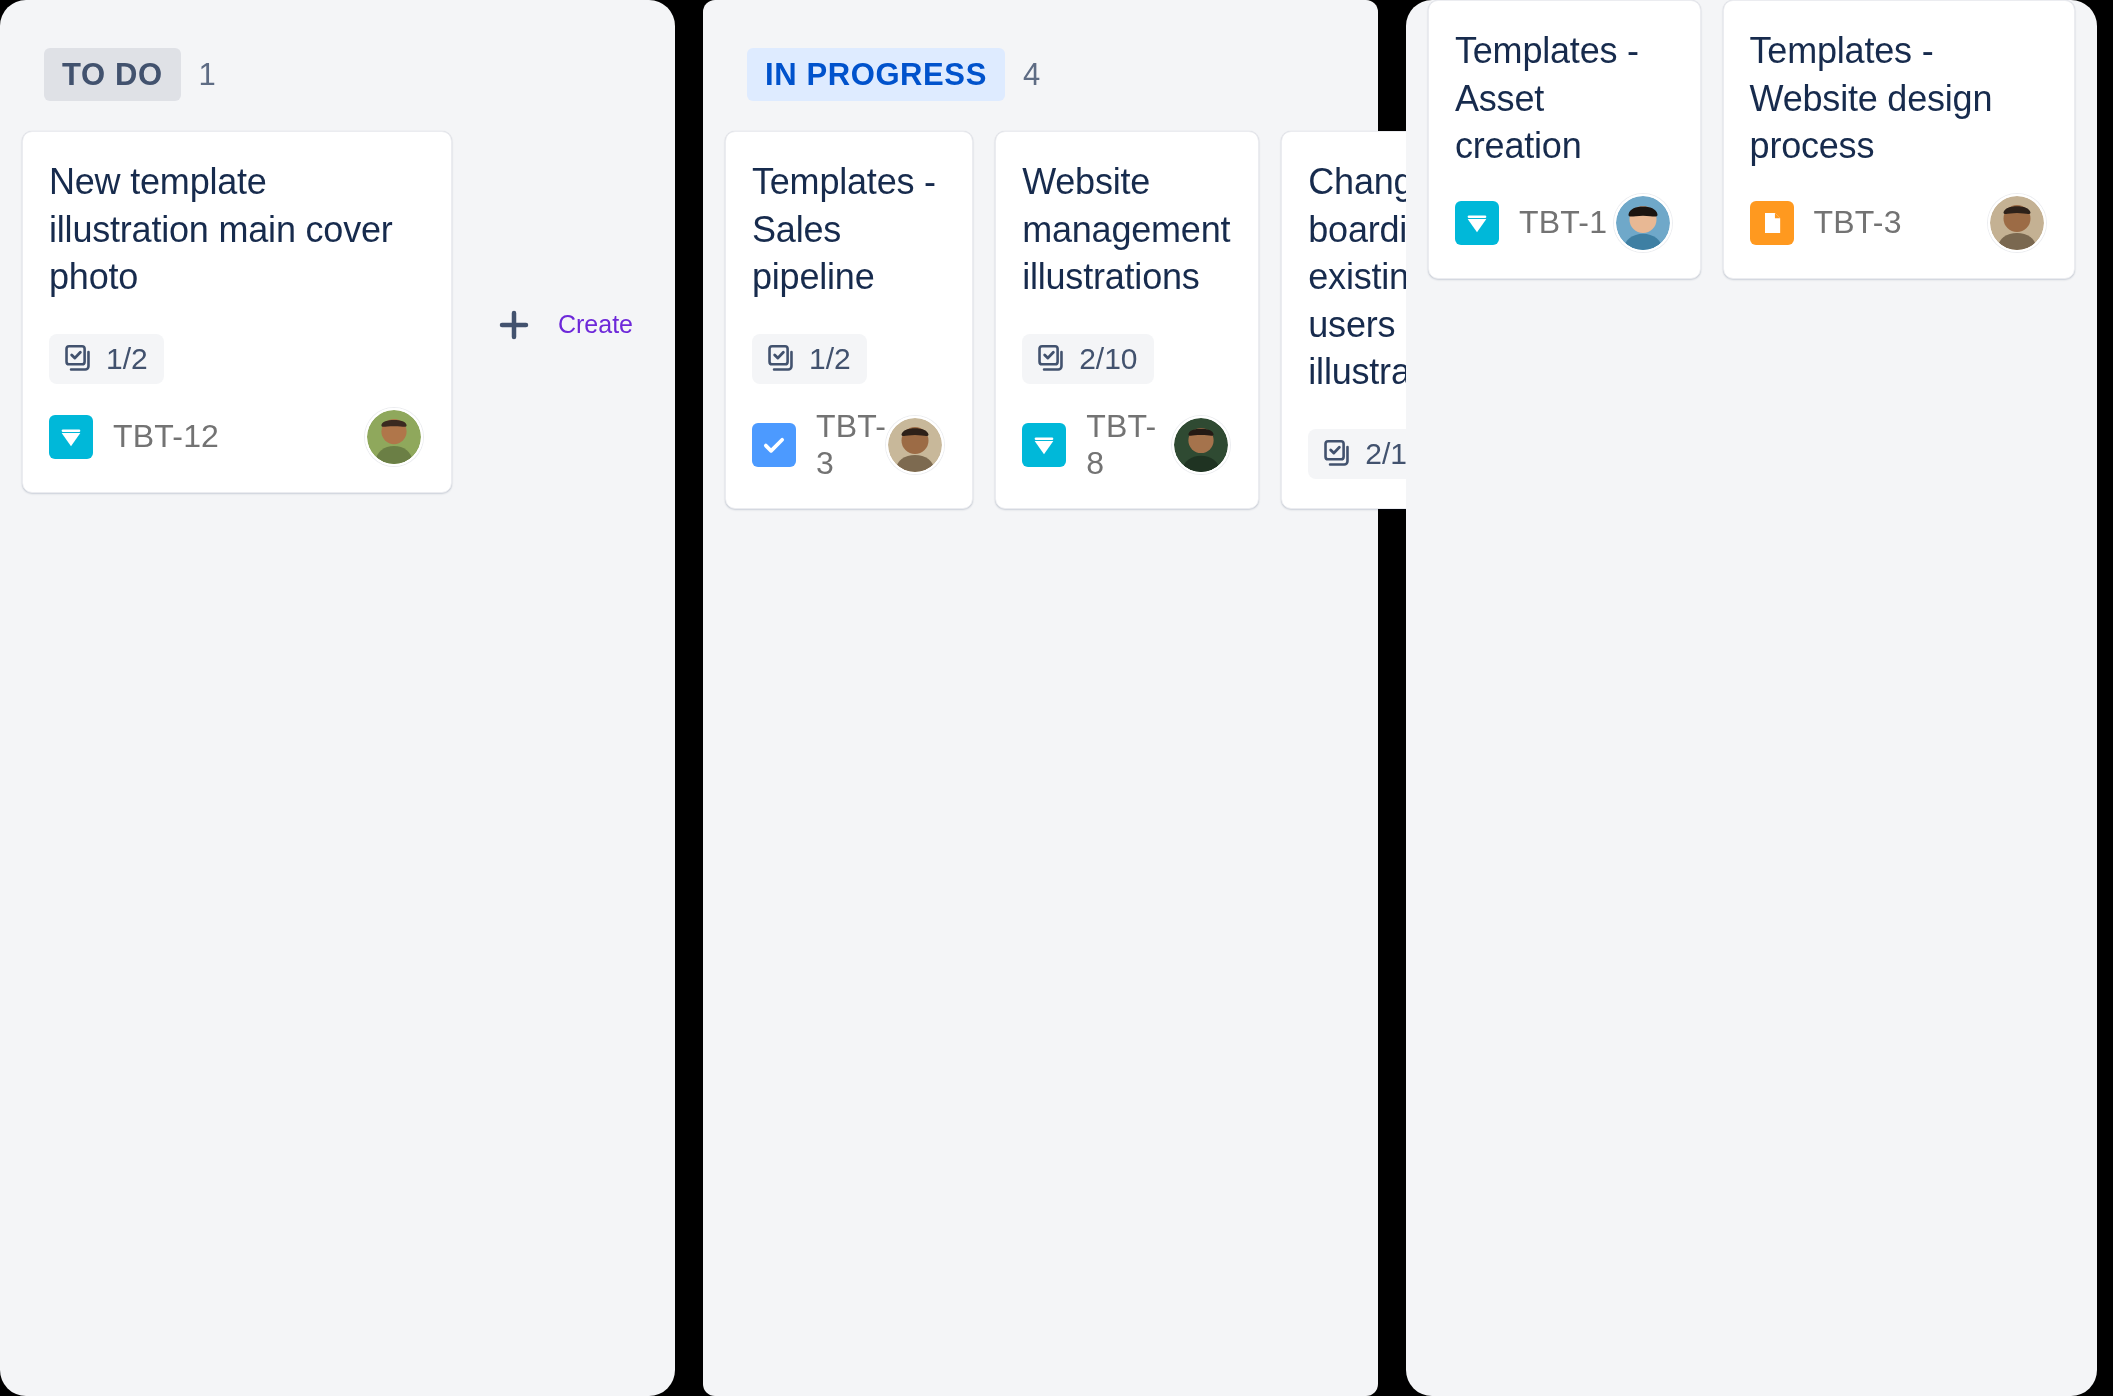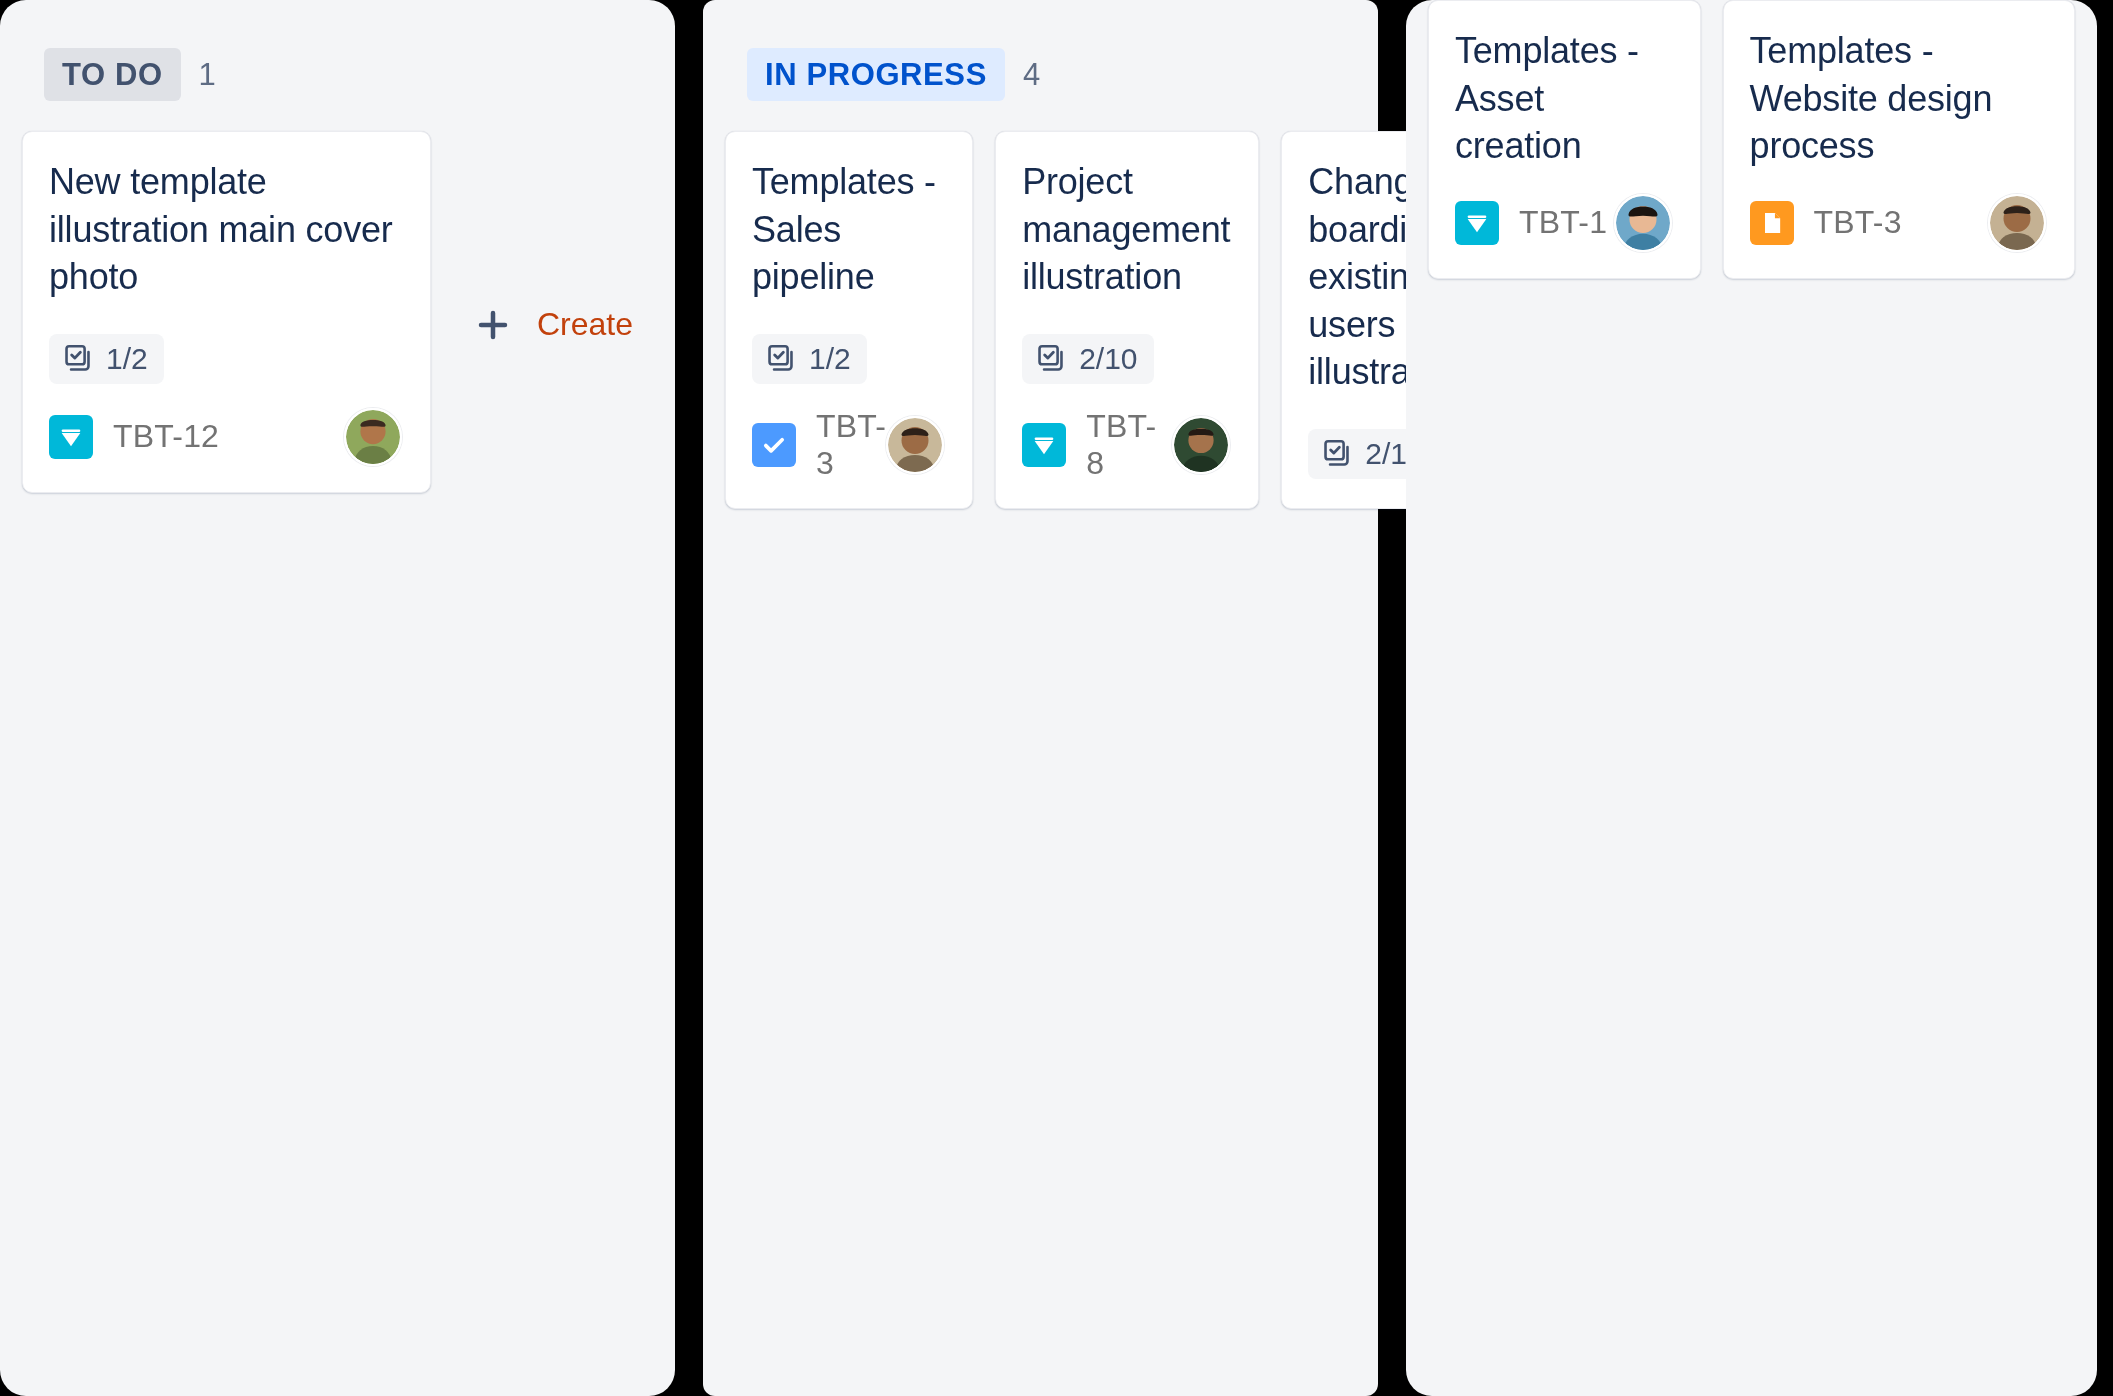--- a/index.html
+++ b/index.html
@@ -123,21 +123,21 @@
     gap: 26px;
     margin-top: 26px;
     padding: 16px 20px 16px 22px;
     border-radius: 6px;
     cursor: pointer;
     background: transparent;
     border: none;
     width: fit-content;
   }
   .create-btn .plus { width: 36px; height: 36px; display: block; }
-  .create-label { font-size: 32px; color: #c2410c; }
+  .create-label { font-size: 25px; color: #6d28d9; }
 </style>
 </head>
 <body>
 
 <div class="board">
 
   <section class="column col-todo">
     <div class="col-header">
       <span class="status-badge badge-todo">TO DO</span>
       <span class="col-count">1</span>
@@ -232,21 +232,21 @@
                 <circle cx="30" cy="25" r="15" fill="#9c6b45"></circle>
                 <path d="M15 18c2-9 28-9 30 0 0 4-6 1-15 1s-15 3-15-1z" fill="#2e2119"></path>
                 <ellipse cx="30" cy="57" rx="21" ry="16" fill="#7d6a50"></ellipse>
               </g>
             </svg>
           </span>
         </div>
       </article>
 
       <article class="card">
-        <div class="card-title">Project management illustration</div>
+        <div class="card-title">Website management illustrations</div>
         <div class="chk-pill">
           <span>
             <svg class="chk-icon" viewBox="0 0 24 24" fill="none">
               <rect x="3.5" y="2.5" width="14" height="14" rx="2" stroke="#42526e" stroke-width="2"></rect>
               <path d="M7.5 9.3l2.4 2.4 4.3-4.6" stroke="#42526e" stroke-width="2.2" stroke-linecap="round" stroke-linejoin="round"></path>
               <path d="M20.5 7v11a2.5 2.5 0 01-2.5 2.5H7" stroke="#42526e" stroke-width="2" stroke-linecap="round"></path>
             </svg>
           </span>
           <span class="chk-text">2/10</span>
         </div>

